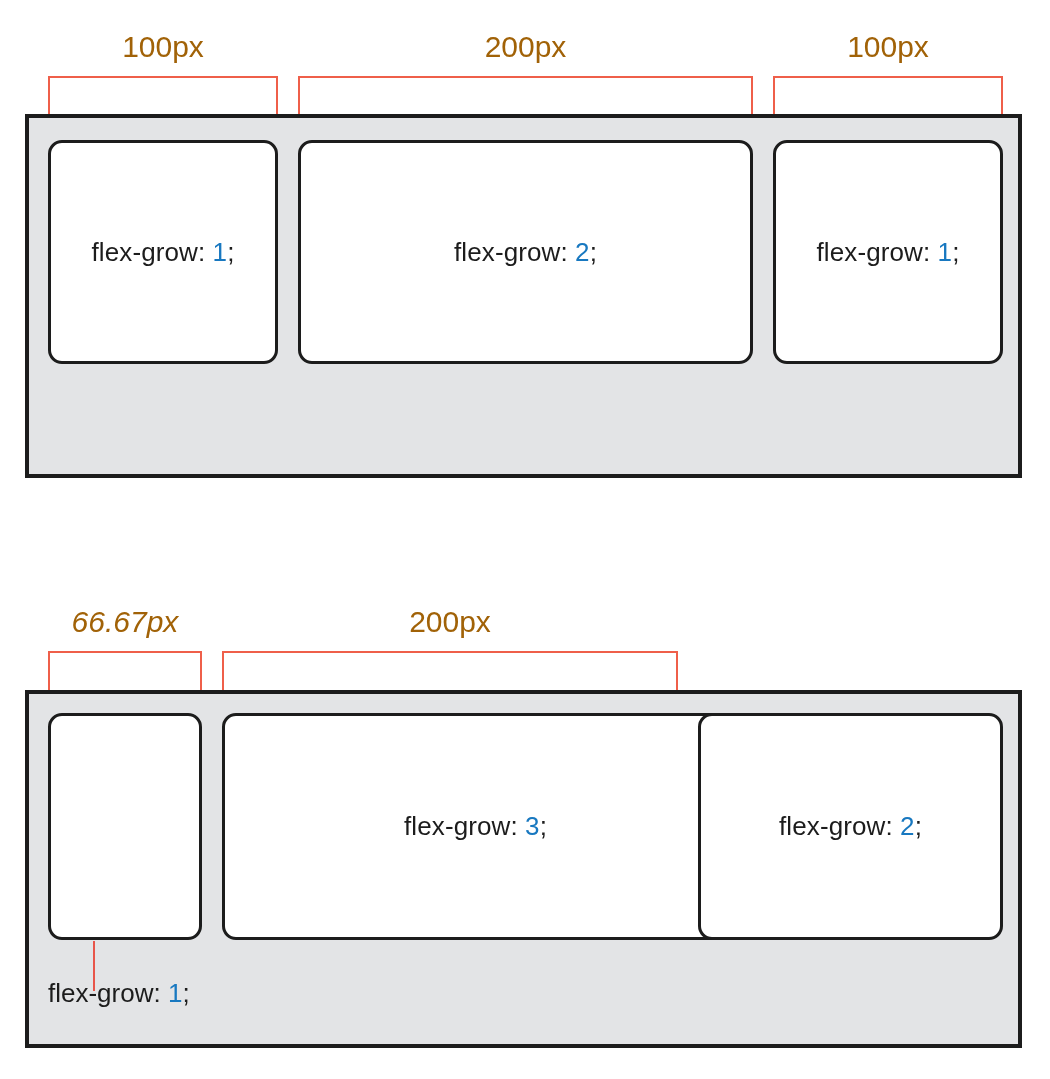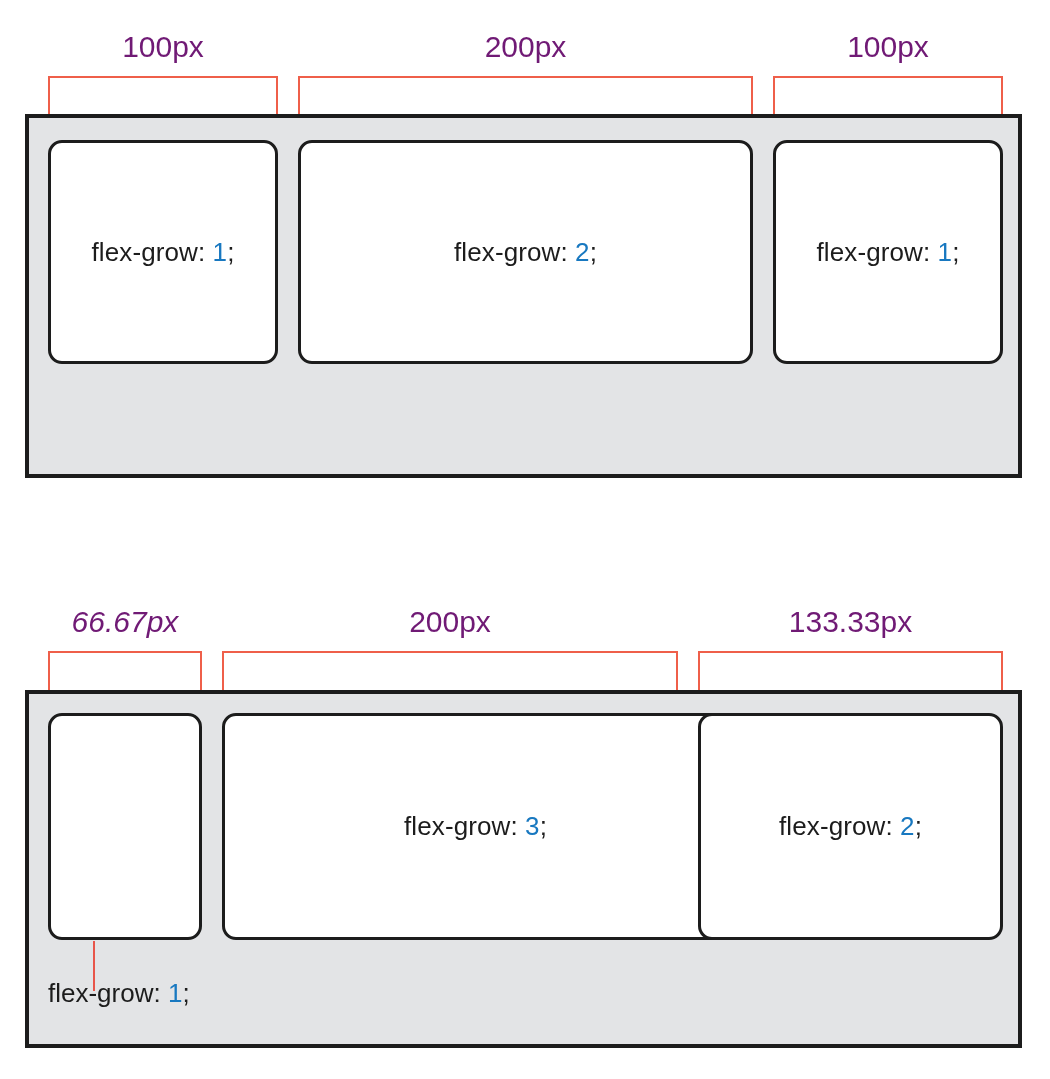--- a/index.html
+++ b/index.html
@@ -70,21 +70,21 @@
     border-top: 2px solid #ef5f4a;
     box-sizing: border-box;
   }
   .measure .measure-label {
     position: absolute;
     left: 0;
     width: 100%;
     text-align: center;
     top: -46px;
     font-size: 30px;
-    color: #701a75;
+    color: #a16207;
     white-space: nowrap;
   }
 
   
   .callout-line {
     position: absolute;
     width: 0;
     border-left: 2px solid #e8554a;
   }
   .callout-label {
@@ -136,24 +136,20 @@
   </div>
 
   <div class="measure" style="left:48px; top:651px; width:154px; height:46px;font-style:italic;">
     <div class="bracket"></div>
     <div class="measure-label">66.67px</div>
   </div>
   <div class="measure" style="left:222px; top:651px; width:456px; height:62px;">
     <div class="bracket"></div>
     <div class="measure-label">200px</div>
   </div>
-  <div class="measure" style="left:698px; top:651px; width:305px; height:62px;">
-    <div class="bracket"></div>
-    <div class="measure-label">133.33px</div>
-  </div>
 
   <div class="flex-container" style="left:25px; top:690px; width:997px; height:358px;">
   </div>
 
   <div class="flex-item" style="left:48px; top:713px; width:154px; height:227px;">
     <span class="item-label">
       <span></span>
     </span>
   </div>
   <div class="flex-item" style="left:222px; top:713px; width:507px; height:227px;">

